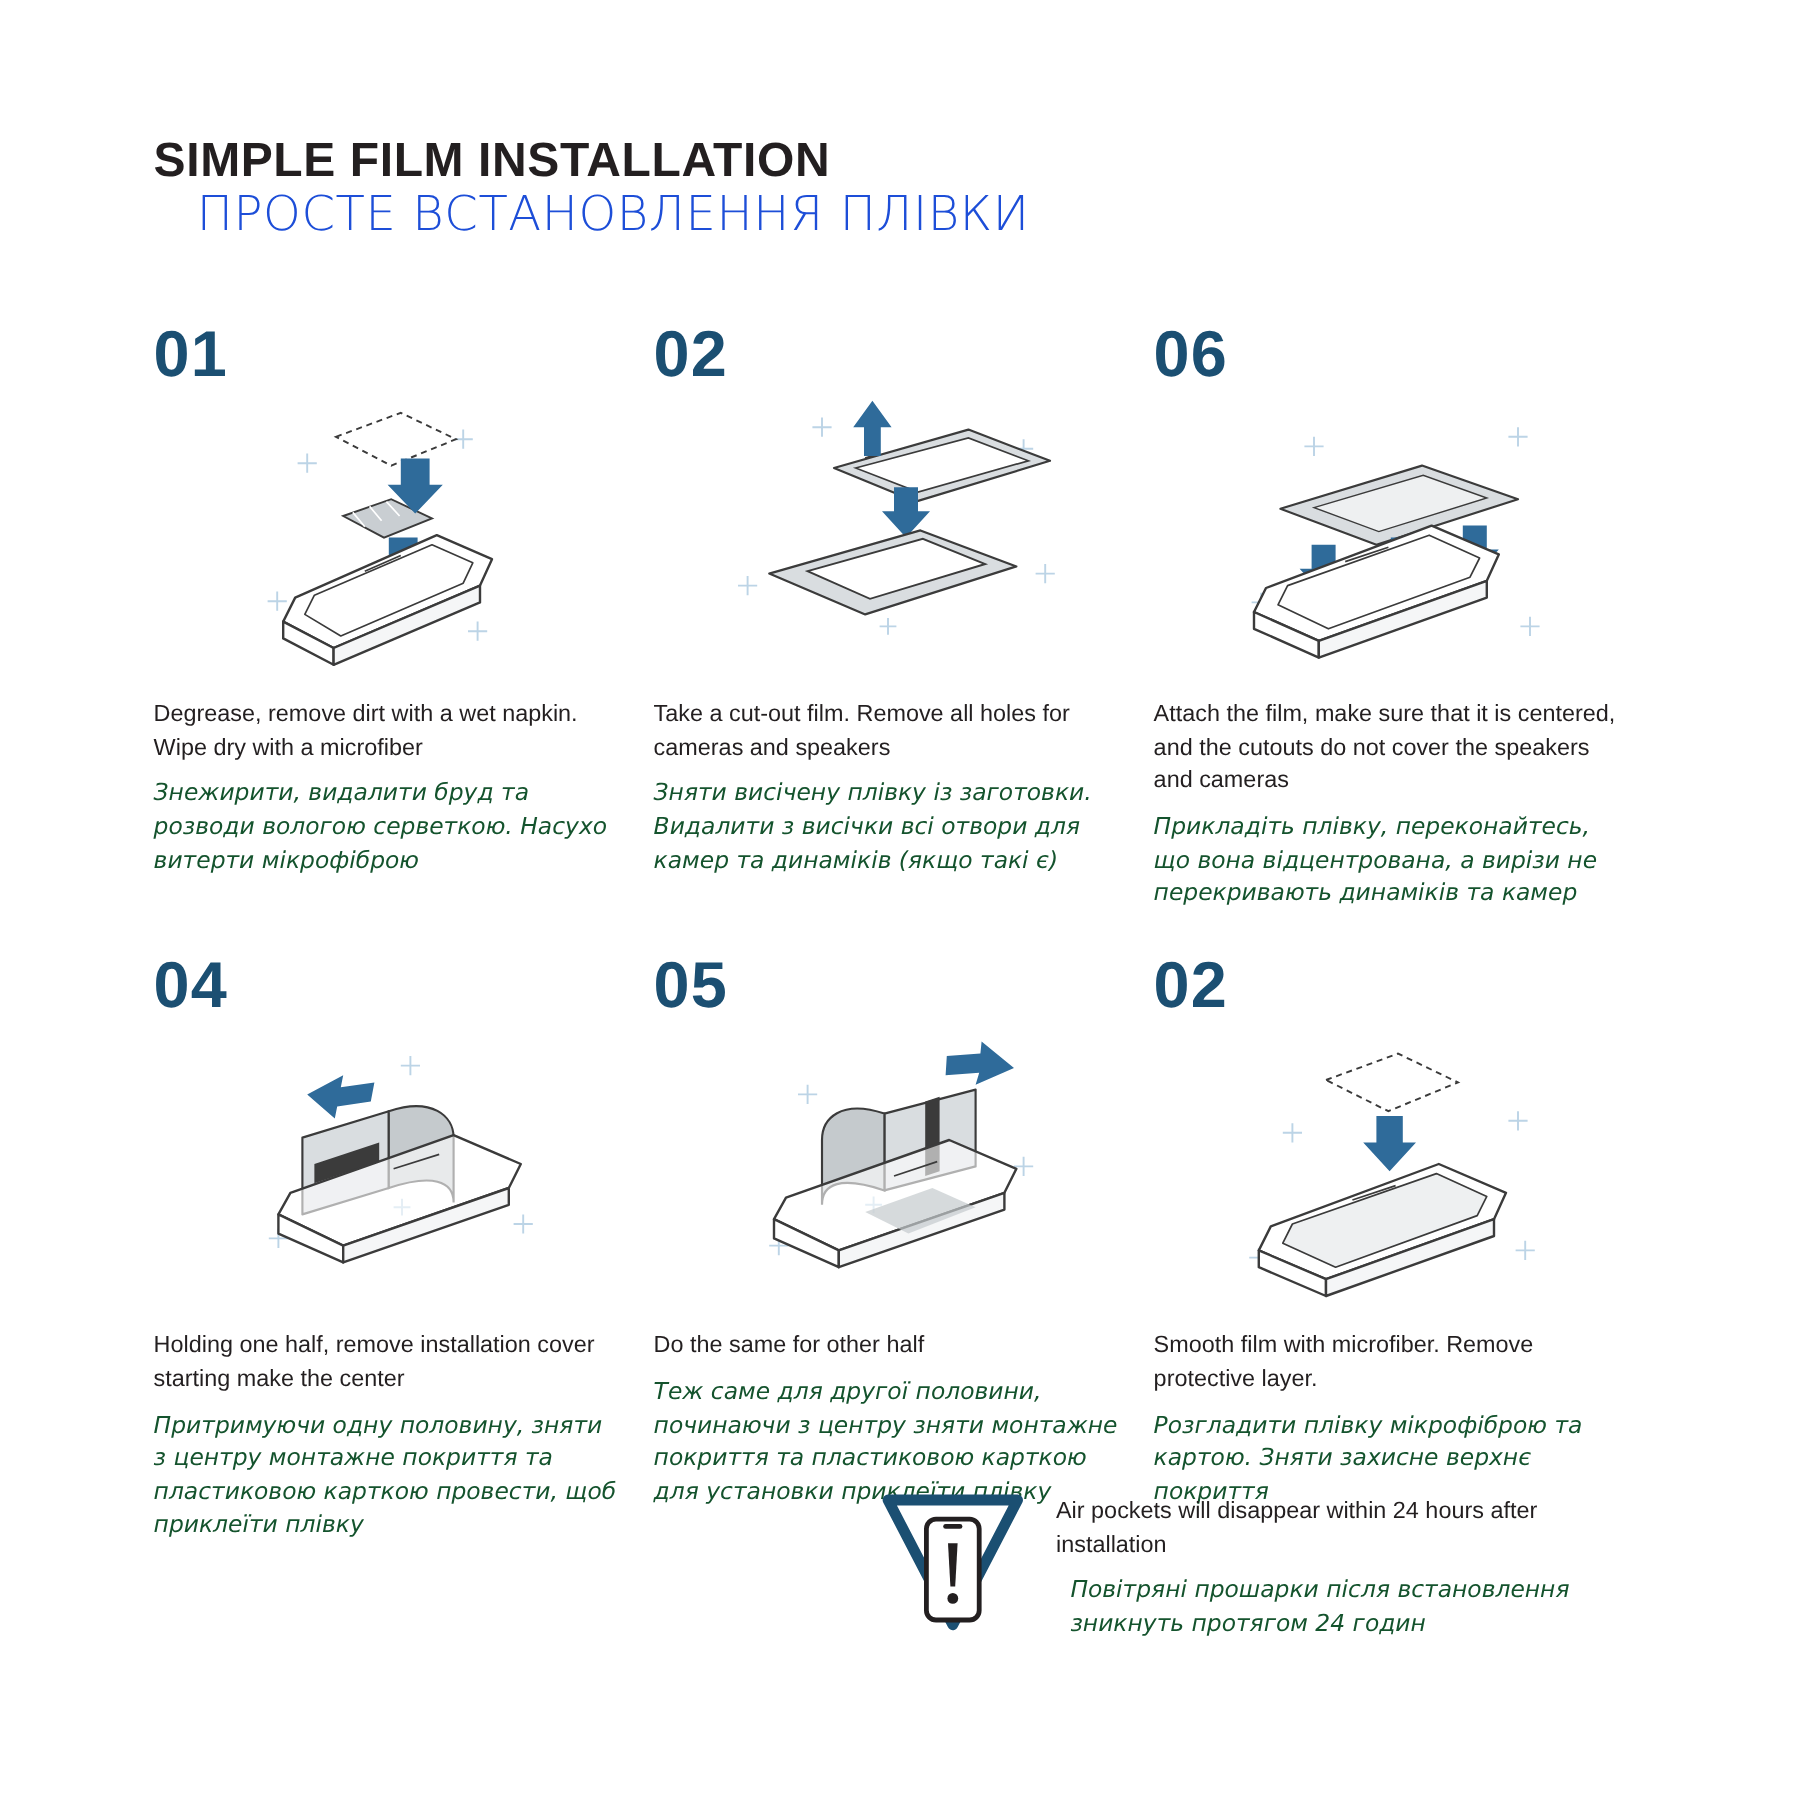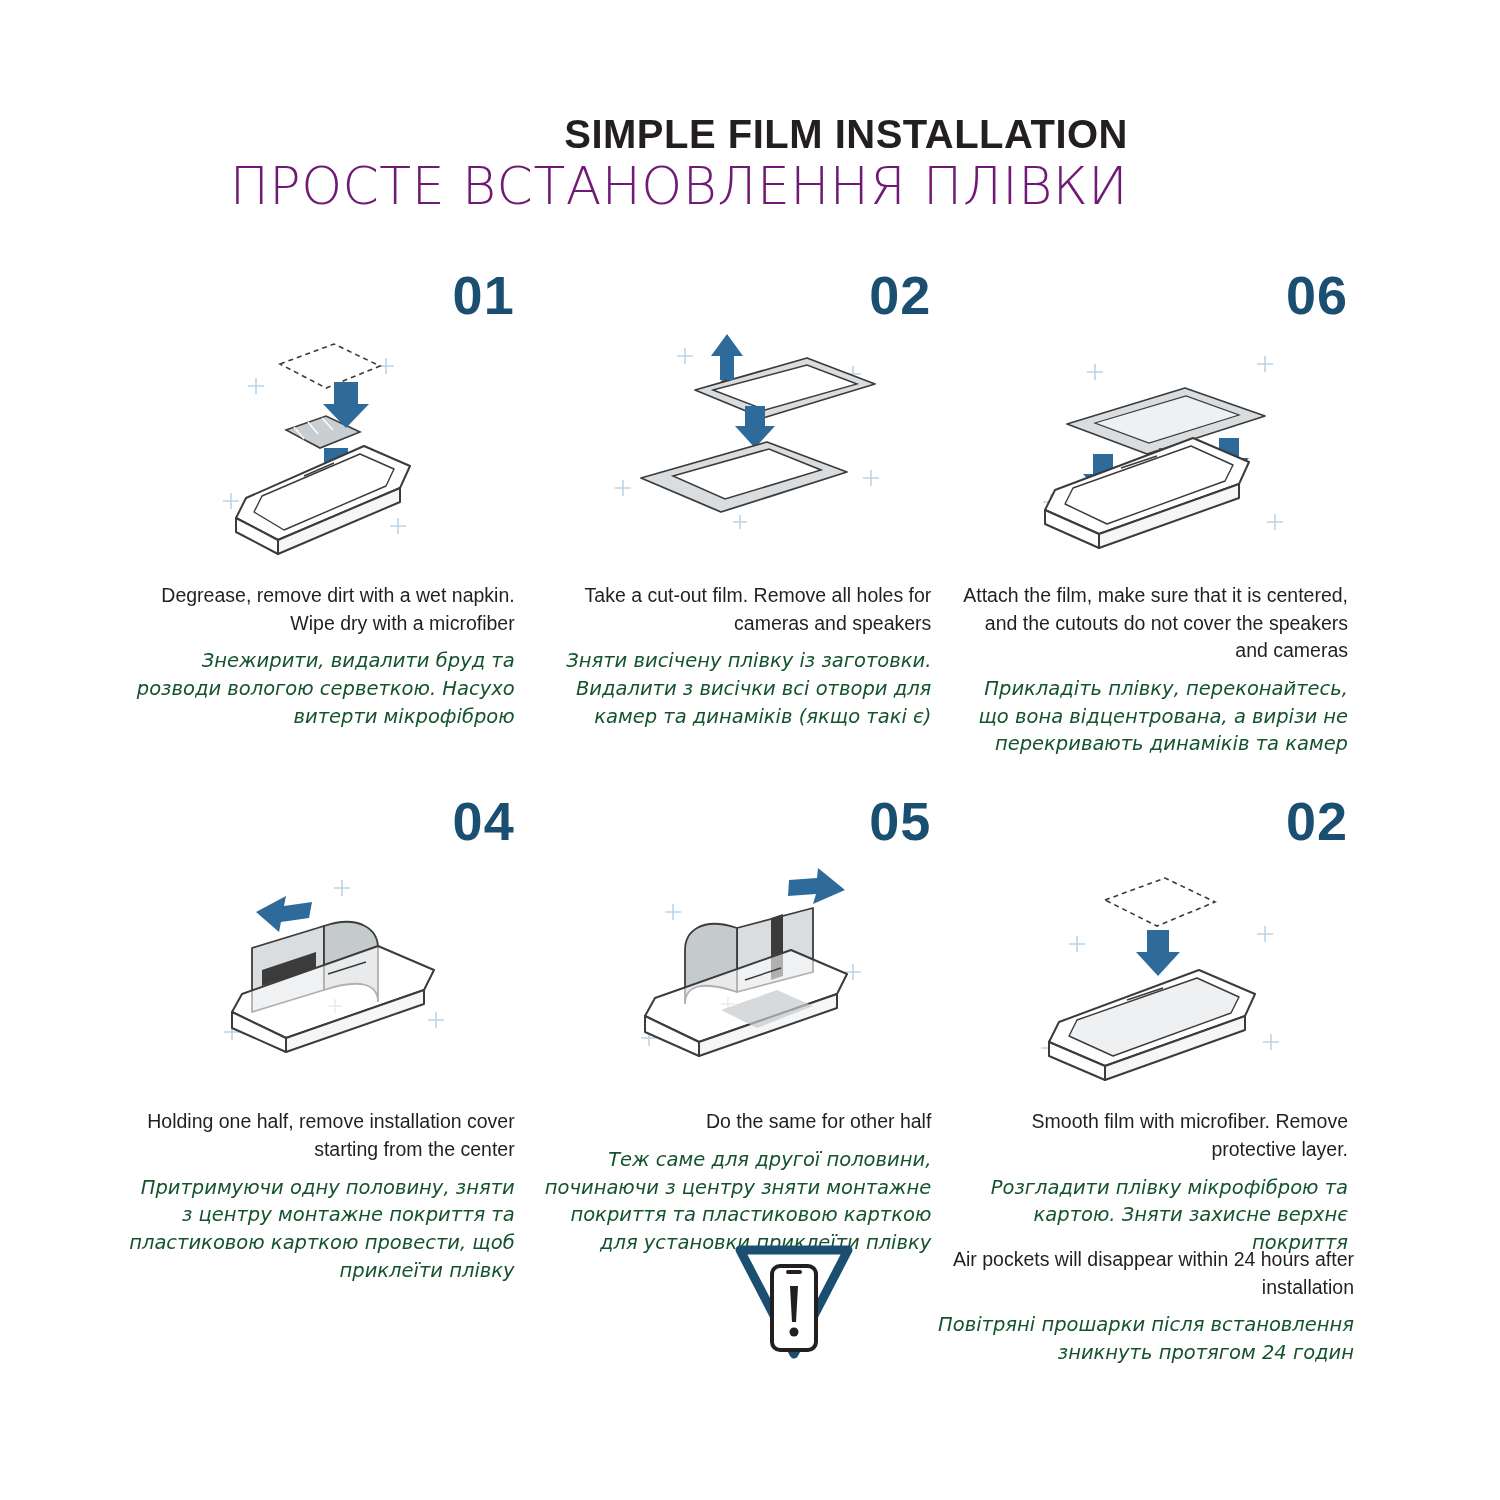--- a/index.html
+++ b/index.html
@@ -13,45 +13,45 @@
     font-family: "Liberation Sans", sans-serif;
     color: #231f20;
     position: relative;
     overflow: hidden;
   }
   .page {
     position: absolute;
     left: 0; top: 0;
     width: 1500px;
     height: 1500px;
-    text-align: right;
   }
 
   
   .header {
     position: absolute;
     left: 128px;
     top: 112px;
     width: 1000px;
   }
   .title-en {
     font-size: 40px;
     font-weight: bold;
     letter-spacing: 0.5px;
     color: #231f20;
     line-height: 1.12;
     font-family: "Liberation Sans", sans-serif;
   }
   .title-uk {
-    font-size: 52px;
+    font-size: 40px;
     font-weight: 300;
     letter-spacing: 0.5px;
-    color: #701a75;
+    color: #1d4ed8;
     line-height: 1.12;
     font-family: "DejaVu Sans", sans-serif;
+    margin-left: 36px;
   }
 
   
   .steps {
     position: absolute;
     left: 128px;
     top: 268px;
     width: 1250px;
   }
   .row {
@@ -267,21 +267,21 @@
             </g>
 
             <g stroke="#3b3b3b" stroke-width="2" fill="none" stroke-linejoin="round">
               <path d="M104 160 L114 142 L250 94 L306 118 L296 138 L158 186 Z" fill="#ffffff" fill-opacity="0.6"></path>
               <path d="M104 160 L104 176 L158 200 L158 186 Z" fill="#ffffff"></path>
               <path d="M158 186 L158 200 L296 152 L296 138 Z" fill="#f5f6f7"></path>
               <path d="M200 122 L238 110" stroke-width="1.4"></path>
             </g>
           </svg>
         </div>
-        <div class="txt-en">Holding one half, remove installation cover starting from the center</div>
+        <div class="txt-en">Holding one half, remove installation cover starting make the center</div>
         <div class="txt-uk">Притримуючи одну половину, зняти з центру монтажне покриття та пластиковою карткою провести, щоб приклеїти плівку</div>
       </div>
 
       <div class="step">
         <div class="step-num">05</div>
         <div class="illus">
           <svg width="390" height="240" viewBox="0 0 390 240" fill="none">
             <g stroke="#bcd4e6" stroke-width="1.6">
               <path d="M120 60 h16 M128 52 v16"></path>
               <path d="M300 120 h16 M308 112 v16"></path>

